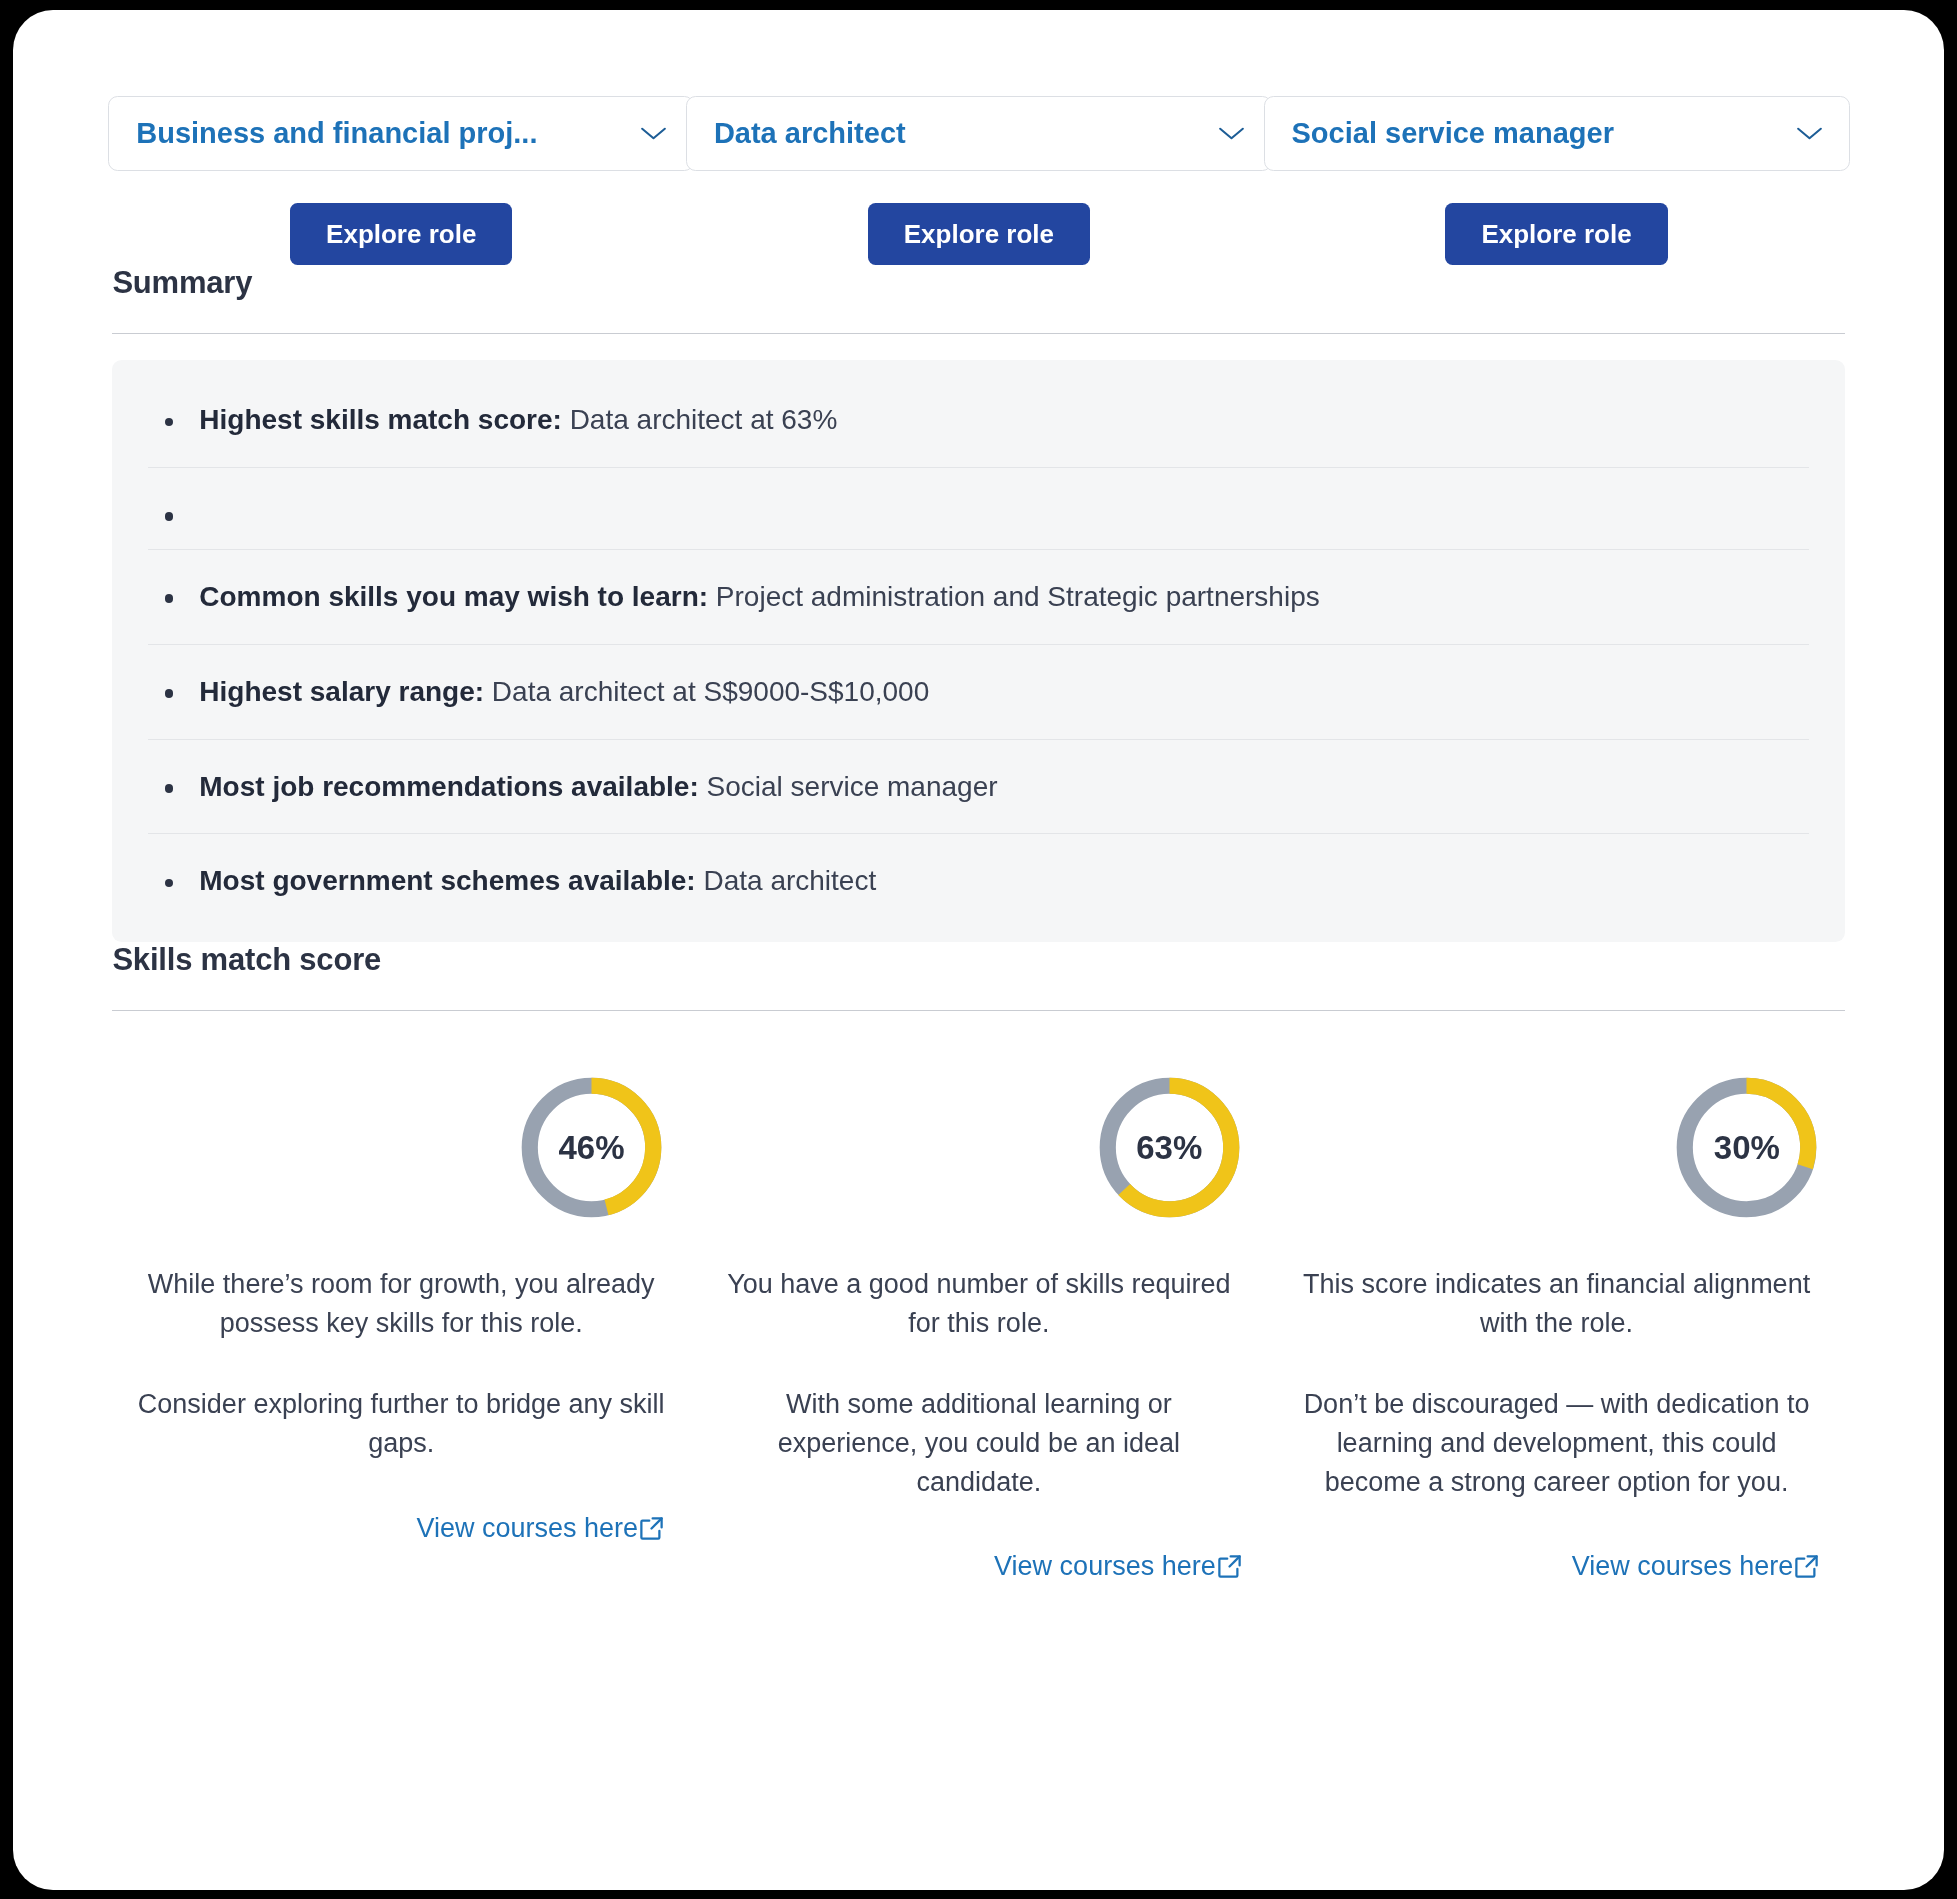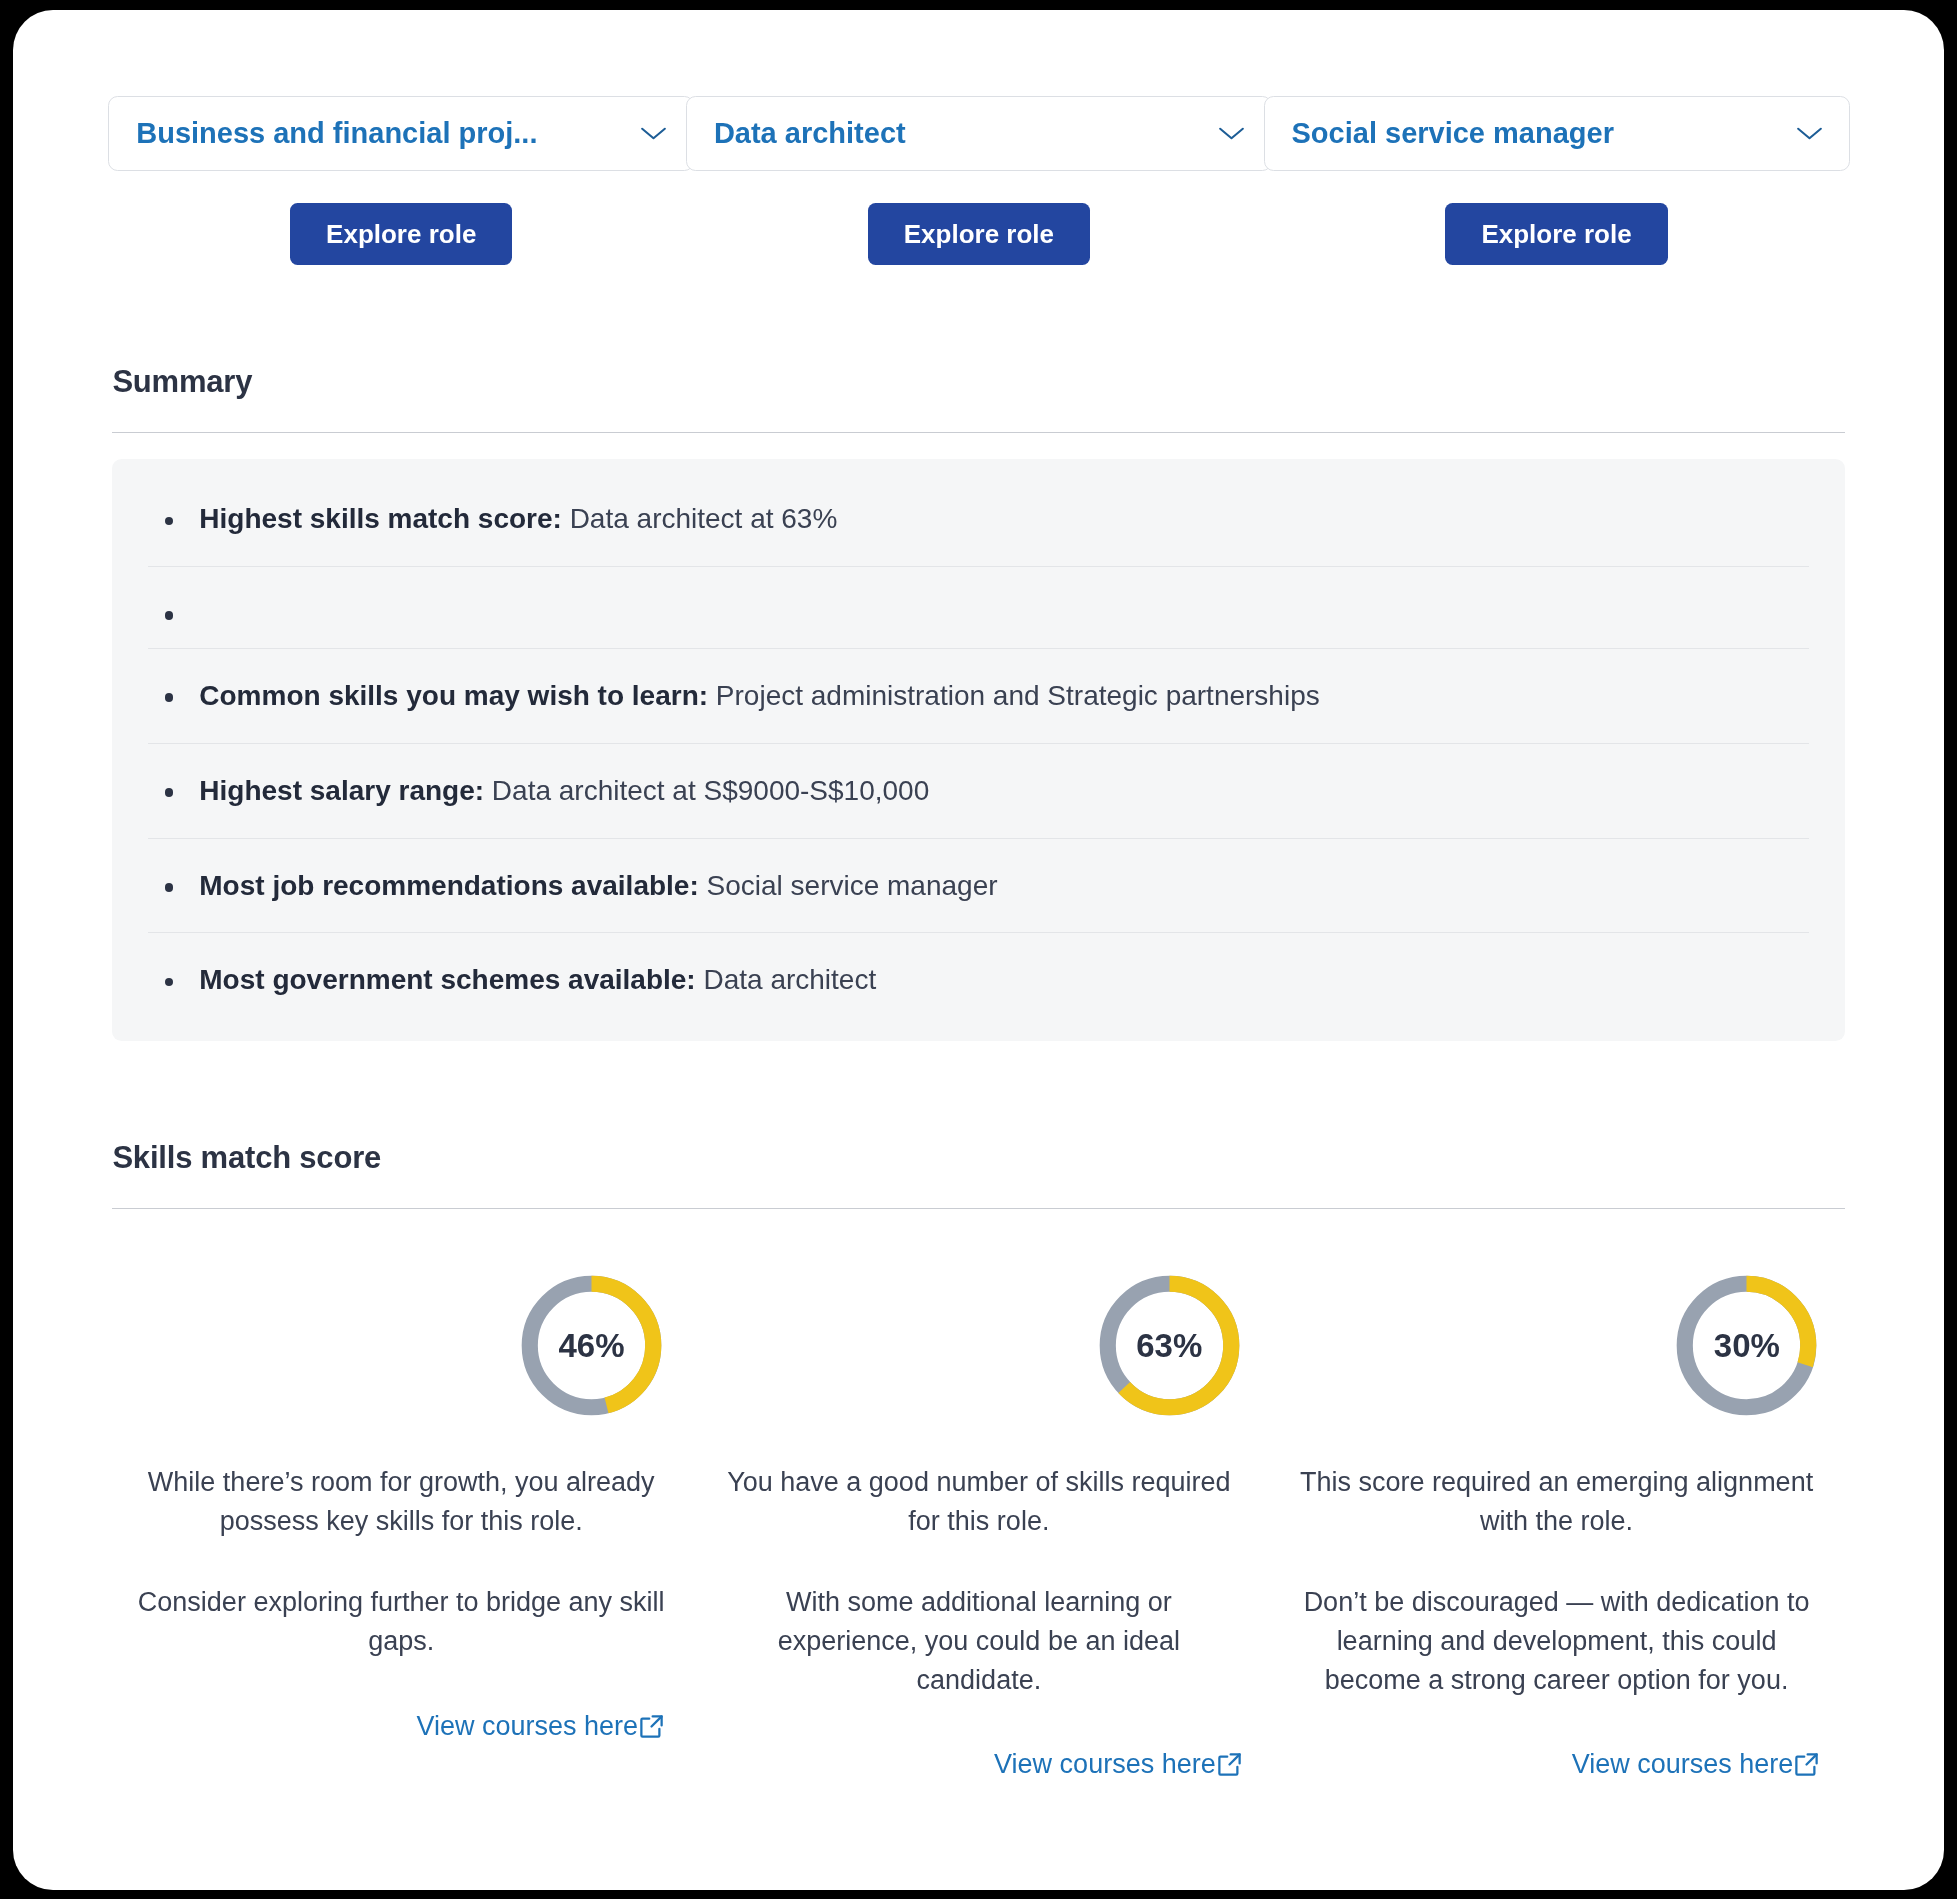--- a/index.html
+++ b/index.html
@@ -78,21 +78,20 @@
     border: none;
     border-radius: 7.6px;
     padding: 18px 36px;
     cursor: pointer;
     font-family: "Liberation Sans", sans-serif;
     line-height: 1;
   }
 
   
   .section {
-    margin-top: 99px;
   }
   .section-title {
     font-size: 31px;
     font-weight: bold;
     color: #2c3344;
     letter-spacing: -0.2px;
   }
   .section-rule {
     margin-top: 32px;
     height: 1.4px;
@@ -332,21 +331,21 @@
 
         <div class="score-col">
           <div class="donut">
             <svg viewBox="0 0 100 100" width="147" height="147">
               <circle cx="50" cy="50" r="42" fill="none" stroke="#98a2b0" stroke-width="11"></circle>
               <circle class="donut-arc" cx="50" cy="50" r="42" fill="none" stroke="#f0c419" stroke-width="11" stroke-dasharray="79.1681348704628 184.72564803107986" stroke-dashoffset="0"></circle>
             </svg>
             <div class="donut-label">30%</div>
           </div>
           <div class="score-desc">
-            <p>This score required an emerging alignment with the role.</p>
+            <p>This score indicates an financial alignment with the role.</p>
             <p>Don’t be discouraged  — with dedication to learning and development, this could become a strong career option for you.</p>
           </div>
           <a class="courses-link">
             <span>View courses here</span>
             <span class="ext-icon">
               <svg viewBox="0 0 24 24" width="27" height="27" fill="none" stroke="#1d72b8" stroke-width="2" stroke-linecap="round" stroke-linejoin="round">
                 <path d="M13 3 H21 V11"></path>
                   <path d="M21 3 L12 12"></path>
                 <path d="M19 14 V20 A1 1 0 0 1 18 21 H4 A1 1 0 0 1 3 20 V6 A1 1 0 0 1 4 5 H10"></path>
               </svg>

